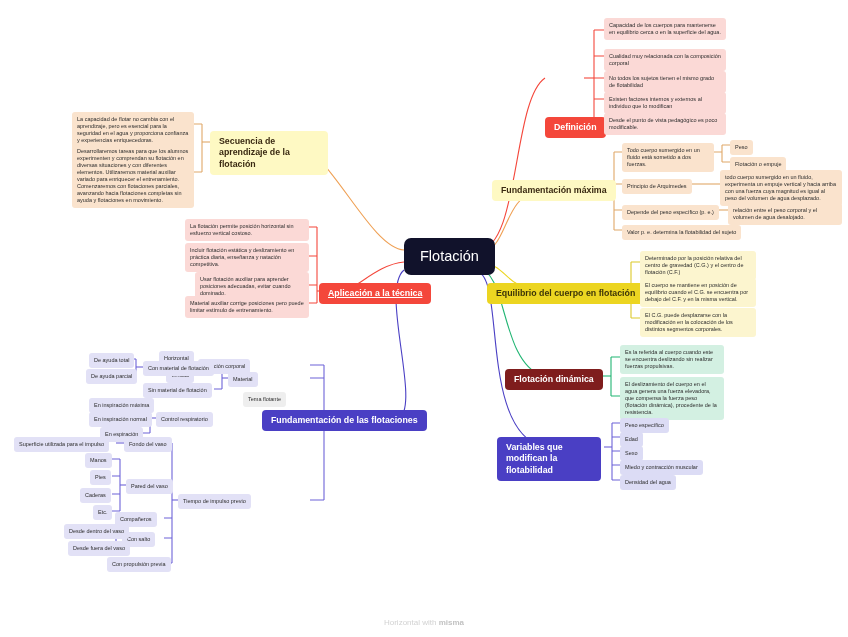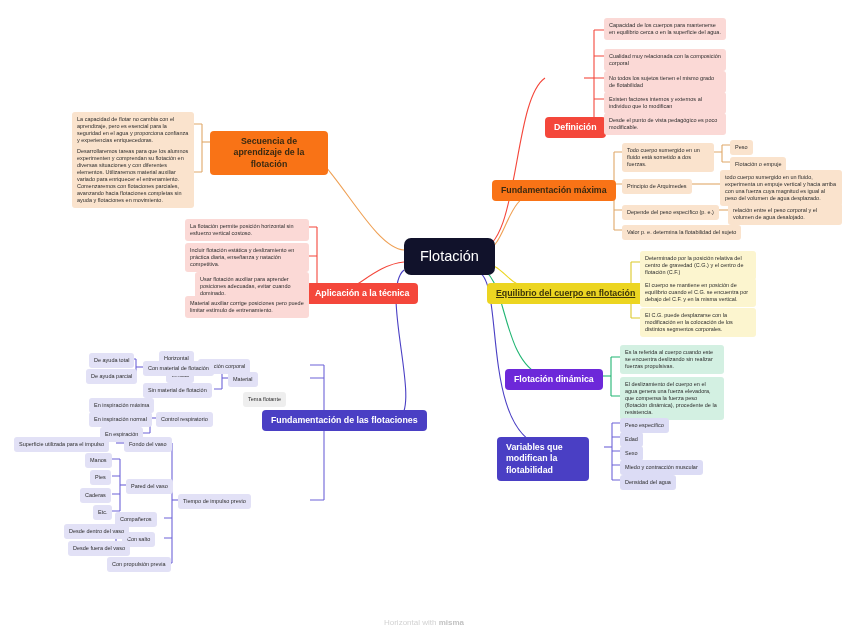--- a/index.html
+++ b/index.html
@@ -19,23 +19,23 @@
 
   
   .central {
     background:#11122b; color:#ffffff; font-size:14.5px;
     padding:9px 16px; border-radius:7px; white-space:nowrap;
   }
 
   
   .main-branch { color:#ffffff; font-size:8.8px; font-weight:bold; padding:5px 9px; border-radius:4px; }
   .mb-red    { background:#f4473b; }
-  .mb-orange { background:#f97316; color:#3a2a12;text-align:center; }
-  .mb-yellow { background:#ecd521; color:#3d3508;text-decoration:underline; }
-  .mb-green  { background:#6d28d9; }
+  .mb-orange { background:#fef9c3; color:#3a2a12; }
+  .mb-yellow { background:#ecd521; color:#3d3508; }
+  .mb-green  { background:#7f1d1d; }
   .mb-blue   { background:#4a3fc4; }
   .mb-indigo { background:#4a3fc4; }
 
   
   .leaf { font-size:5.5px; padding:4px 5px; border-radius:3px; color:#2d2d2d; }
   .leaf-pink   { background:#fbd9d6; }
   .leaf-orange { background:#fae3cd; }
   .leaf-yellow { background:#fcf5cf; }
   .leaf-green  { background:#d3f0e2; }
   .leaf-blue   { background:#dcdcf5; }
@@ -201,21 +201,21 @@
   <div class="node main-branch mb-green" style="left:505px; top:369px;">
     <span>Flotación dinámica</span>
   </div>
   <div class="node leaf leaf-green" style="left:620px; top:345px; width:104px;">
     <span>Es la referida al cuerpo cuando este se encuentra deslizando sin realizar fuerzas propulsivas.</span>
   </div>
   <div class="node leaf leaf-green" style="left:620px; top:377px; width:104px;">
     <span>El deslizamiento del cuerpo en el agua genera una fuerza elevadora, que compensa la fuerza peso (flotación dinámica), procedente de la resistencia.</span>
   </div>
 
-  <div class="node main-branch mb-blue" style="left:497px; top:437px; width:92px;">
+  <div class="node main-branch mb-blue" style="left:497px; top:437px; width:104px;">
     <span>Variables que modifican la flotabilidad</span>
   </div>
   <div class="node leaf leaf-blue nw" style="left:620px; top:418px;">
     <span>Peso específico</span>
   </div>
   <div class="node leaf leaf-blue nw" style="left:620px; top:432px;">
     <span>Edad</span>
   </div>
   <div class="node leaf leaf-blue nw" style="left:620px; top:446px;">
     <span>Sexo</span>
@@ -230,21 +230,21 @@
   <div class="node main-branch mb-orange" style="left:210px; top:131px; width:118px;">
     <span>Secuencia de aprendizaje de la flotación</span>
   </div>
   <div class="node leaf leaf-orange" style="left:72px; top:112px; width:122px;">
     <span>La capacidad de flotar no cambia con el aprendizaje, pero es esencial para la seguridad en el agua y proporciona confianza y experiencias enriquecedoras.</span>
   </div>
   <div class="node leaf leaf-orange" style="left:72px; top:144px; width:122px;">
     <span>Desarrollaremos tareas para que los alumnos experimenten y comprendan su flotación en diversas situaciones y con diferentes elementos. Utilizaremos material auxiliar variado para enriquecer el entrenamiento. Comenzaremos con flotaciones parciales, avanzando hacia flotaciones completas sin ayuda y flotaciones en movimiento.</span>
   </div>
 
-  <div class="node main-branch mb-red" style="left:306px; top:283px;">
+  <div class="node main-branch mb-red" style="left:319px; top:283px;text-decoration:underline;">
     <span>Aplicación a la técnica</span>
   </div>
   <div class="node leaf leaf-pink" style="left:185px; top:219px; width:124px;">
     <span>La flotación permite posición horizontal sin esfuerzo vertical costoso.</span>
   </div>
   <div class="node leaf leaf-pink" style="left:185px; top:243px; width:124px;">
     <span>Incluir flotación estática y deslizamiento en práctica diaria, enseñanza y natación competitiva.</span>
   </div>
   <div class="node leaf leaf-pink" style="left:195px; top:272px; width:114px;">
     <span>Usar flotación auxiliar para aprender posiciones adecuadas, evitar cuando dominado.</span>

